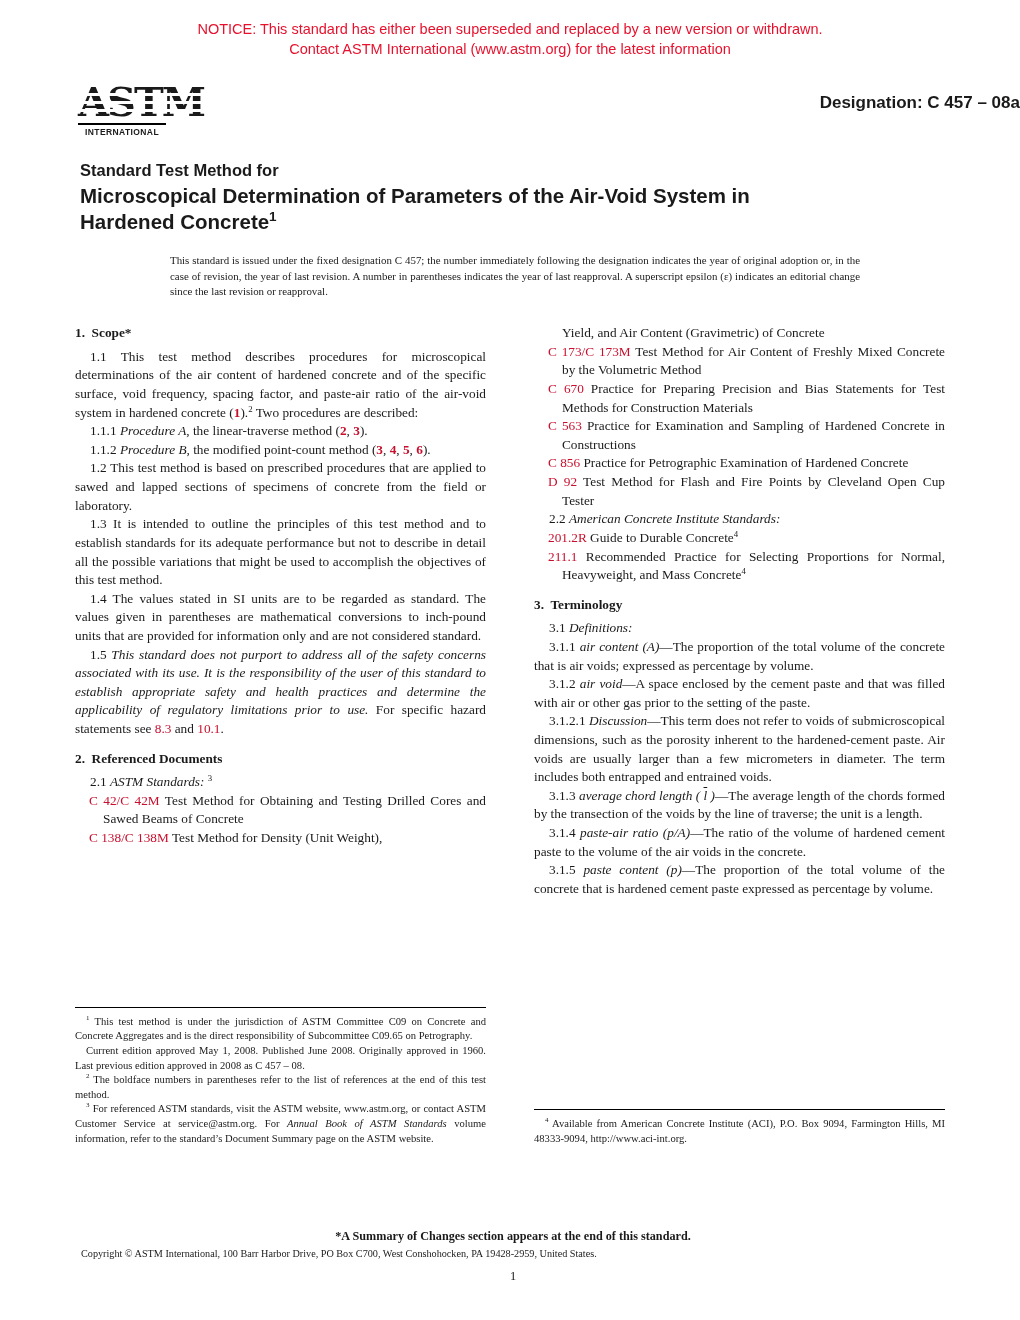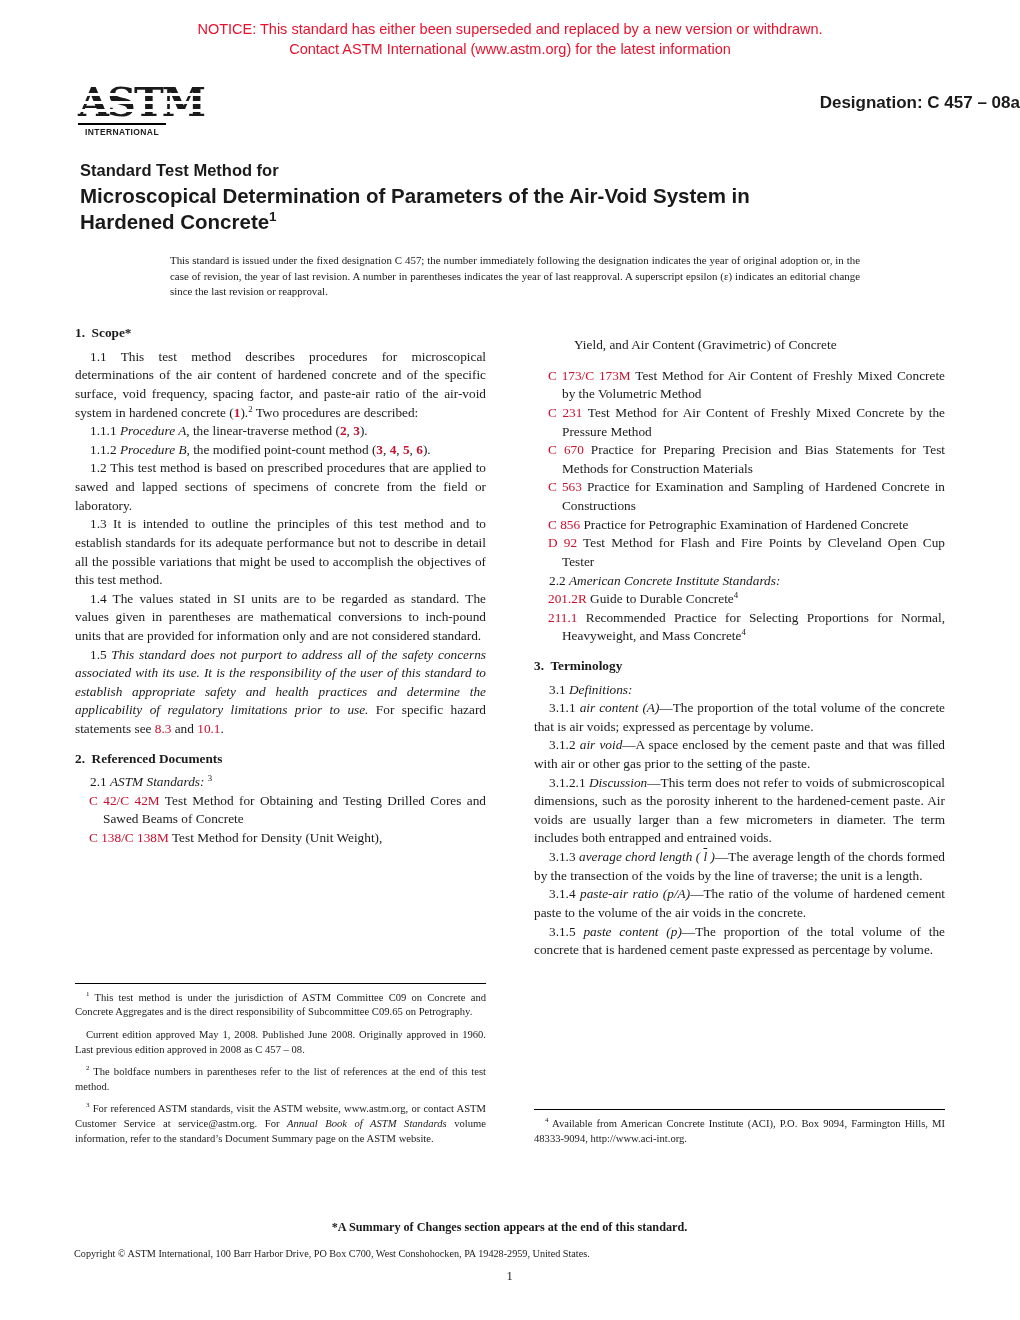--- a/index.html
+++ b/index.html
@@ -43,35 +43,35 @@
   .issuance{margin:18px 0 0 170px;width:690px;font-size:10.9px;line-height:1.45;text-align:justify;}
   .columns{display:flex;gap:48px;margin:24px 75px 0 75px;justify-content:flex-end;}
   .col{
     width:420px;min-height:822px;display:flex;flex-direction:column;
     font-size:13.3px;line-height:1.40;text-align:justify;
   }
   .h{font-weight:bold;font-size:13.3px;margin:11px 0 5px;}
   .col > .h:first-child{margin-top:0;}
   .p{margin:0;text-indent:15px;}
   .refitem{margin:0;padding-left:28px;text-indent:-14px;}
-  .contline{margin:12px;padding-left:28px;}
+  .contline{margin:0;padding-left:28px;}
   .footnotes{
     margin-top:auto;border-top:1px solid #000;padding-top:7px;
     font-size:10.6px;line-height:1.38;text-align:justify;
   }
   .fn{margin:0;text-indent:11px;}
-  .fn + .fn{margin-top:8px;}
+  .fn + .fn{margin-top:0;}
   .red{color:var(--ref-red);}
   .bf{font-weight:bold;}
   .it{font-style:italic;}
   .sup{vertical-align:super;font-size:0.66em;line-height:0;}
   .ov{text-decoration:overline;}
-  .footer{position:absolute;left:74px;right:75px;bottom:36px;}
+  .footer{position:absolute;left:81px;right:75px;bottom:36px;}
   .summary{text-align:center;font-weight:bold;font-size:12.2px;}
-  .copyright{font-size:10.2px;margin-top:13px;text-align:left;}
+  .copyright{font-size:10.2px;margin-top:4px;text-align:left;}
   .pagenum{text-align:center;font-size:12.5px;margin-top:10px;}
 </style>
 </head>
 <body>
 
 <div class="notice">
   <div>NOTICE: This standard has either been superseded and replaced by a new version or withdrawn.</div>
   <div>Contact ASTM International (www.astm.org) for the latest information</div>
 </div>
 
@@ -109,21 +109,20 @@
       <p class="fn"><span class="sup">1</span><span> This test method is under the jurisdiction of ASTM Committee C09 on Concrete and Concrete Aggregates and is the direct responsibility of Subcommittee C09.65 on Petrography.</span></p>
       <p class="fn"><span>Current edition approved May 1, 2008. Published June 2008. Originally approved in 1960. Last previous edition approved in 2008 as C 457 – 08.</span></p>
       <p class="fn"><span class="sup">2</span><span> The boldface numbers in parentheses refer to the list of references at the end of this test method.</span></p>
       <p class="fn"><span class="sup">3</span><span> For referenced ASTM standards, visit the ASTM website, www.astm.org, or contact ASTM Customer Service at service@astm.org. For </span><span class="it">Annual Book of ASTM Standards</span><span> volume information, refer to the standard’s Document Summary page on the ASTM website.</span></p>
     </div>
   </div>
 
   <div class="col">
     <p class="contline"><span>Yield, and Air Content (Gravimetric) of Concrete</span></p>
     <p class="refitem"><span class="red">C 173/C 173M</span><span> Test Method for Air Content of Freshly Mixed Concrete by the Volumetric Method</span></p>
-    <p class="refitem"><span class="red">C 231</span><span> Test Method for Air Content of Freshly Mixed Concrete by the Pressure Method</span></p>
     <p class="refitem"><span class="red">C 670</span><span> Practice for Preparing Precision and Bias Statements for Test Methods for Construction Materials</span></p>
     <p class="refitem"><span class="red">C 563</span><span> Practice for Examination and Sampling of Hardened Concrete in Constructions</span></p>
     <p class="refitem"><span class="red">C 856</span><span> Practice for Petrographic Examination of Hardened Concrete</span></p>
     <p class="refitem"><span class="red">D 92</span><span> Test Method for Flash and Fire Points by Cleveland Open Cup Tester</span></p>
     <p class="p"><span>2.2 </span><span class="it">American Concrete Institute Standards:</span></p>
     <p class="refitem"><span class="red">201.2R</span><span> Guide to Durable Concrete</span><span class="sup">4</span></p>
     <p class="refitem"><span class="red">211.1</span><span> Recommended Practice for Selecting Proportions for Normal, Heavyweight, and Mass Concrete</span><span class="sup">4</span></p>
     <div class="h">3.&nbsp; Terminology</div>
     <p class="p"><span>3.1 </span><span class="it">Definitions:</span></p>
     <p class="p"><span>3.1.1 </span><span class="it">air content (A)</span><span>—The proportion of the total volume of the concrete that is air voids; expressed as percentage by volume.</span></p>

